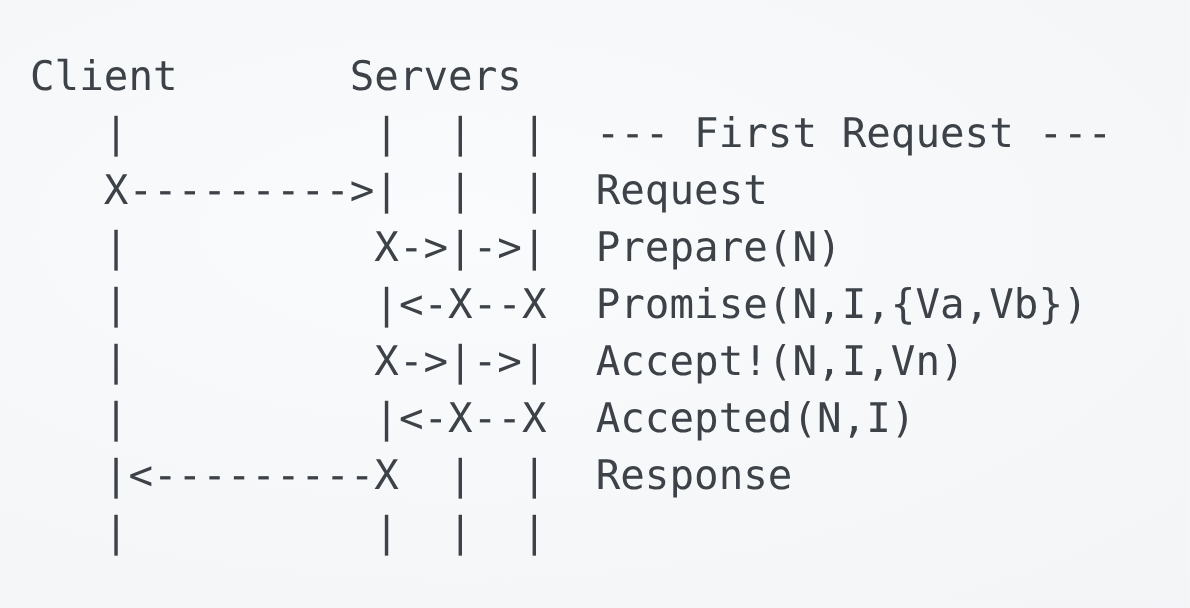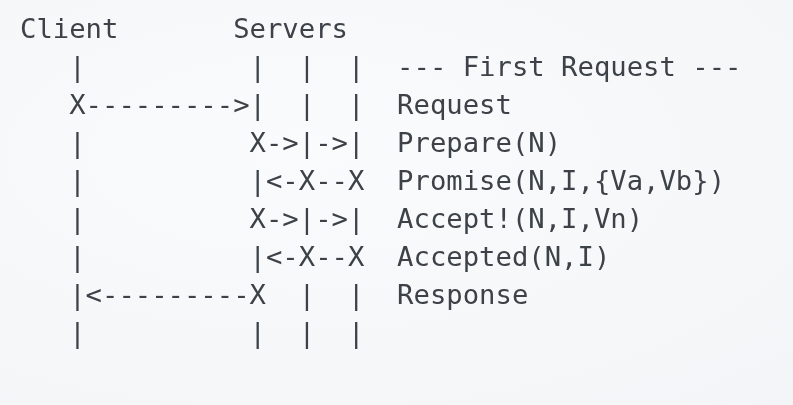--- a/index.html
+++ b/index.html
@@ -21,21 +21,21 @@
     width: 793px;
     height: 405px;
     box-sizing: border-box;
     background:
       radial-gradient(ellipse 120% 110% at 38% 38%, #fafbfc 0%, #f5f6f8 58%, #f2f3f6 100%);
   }
 
   #ascii-diagram {
     position: absolute;
     left: 20px;
-    top: 10px;
+    top: 33px;
     margin: 0;
     padding: 0;
     font-family: "DejaVu Sans Mono", "Liberation Mono", monospace;
     font-size: 27px;
     line-height: 38px;
     letter-spacing: 0px;
     color: #3c4248;
     white-space: pre;
     font-weight: 400;
     -webkit-font-smoothing: antialiased;

